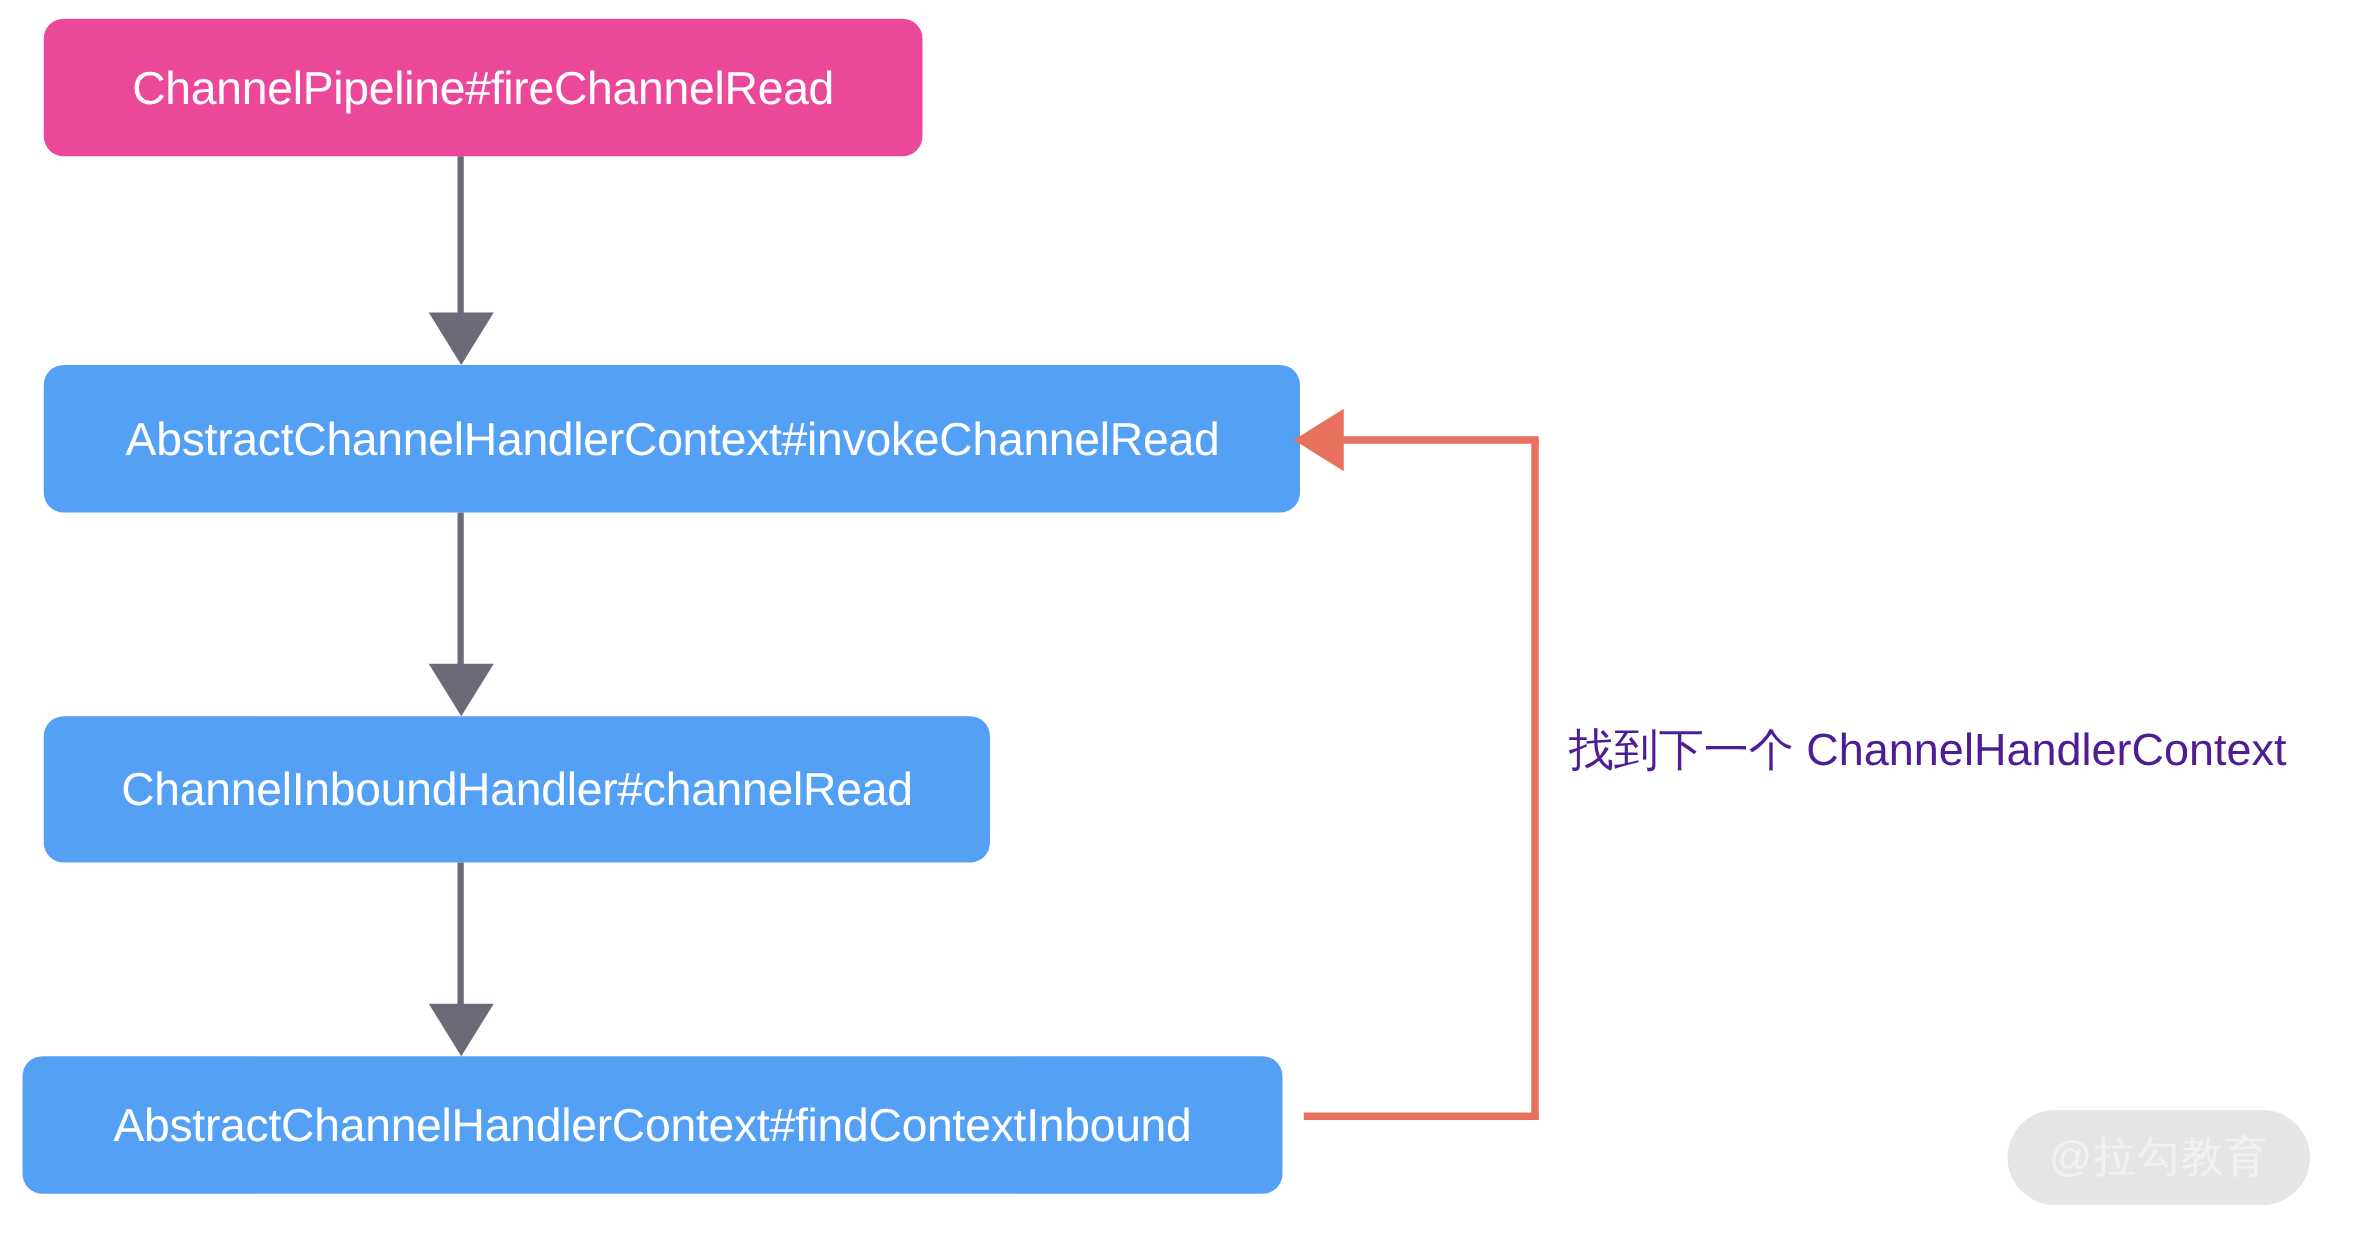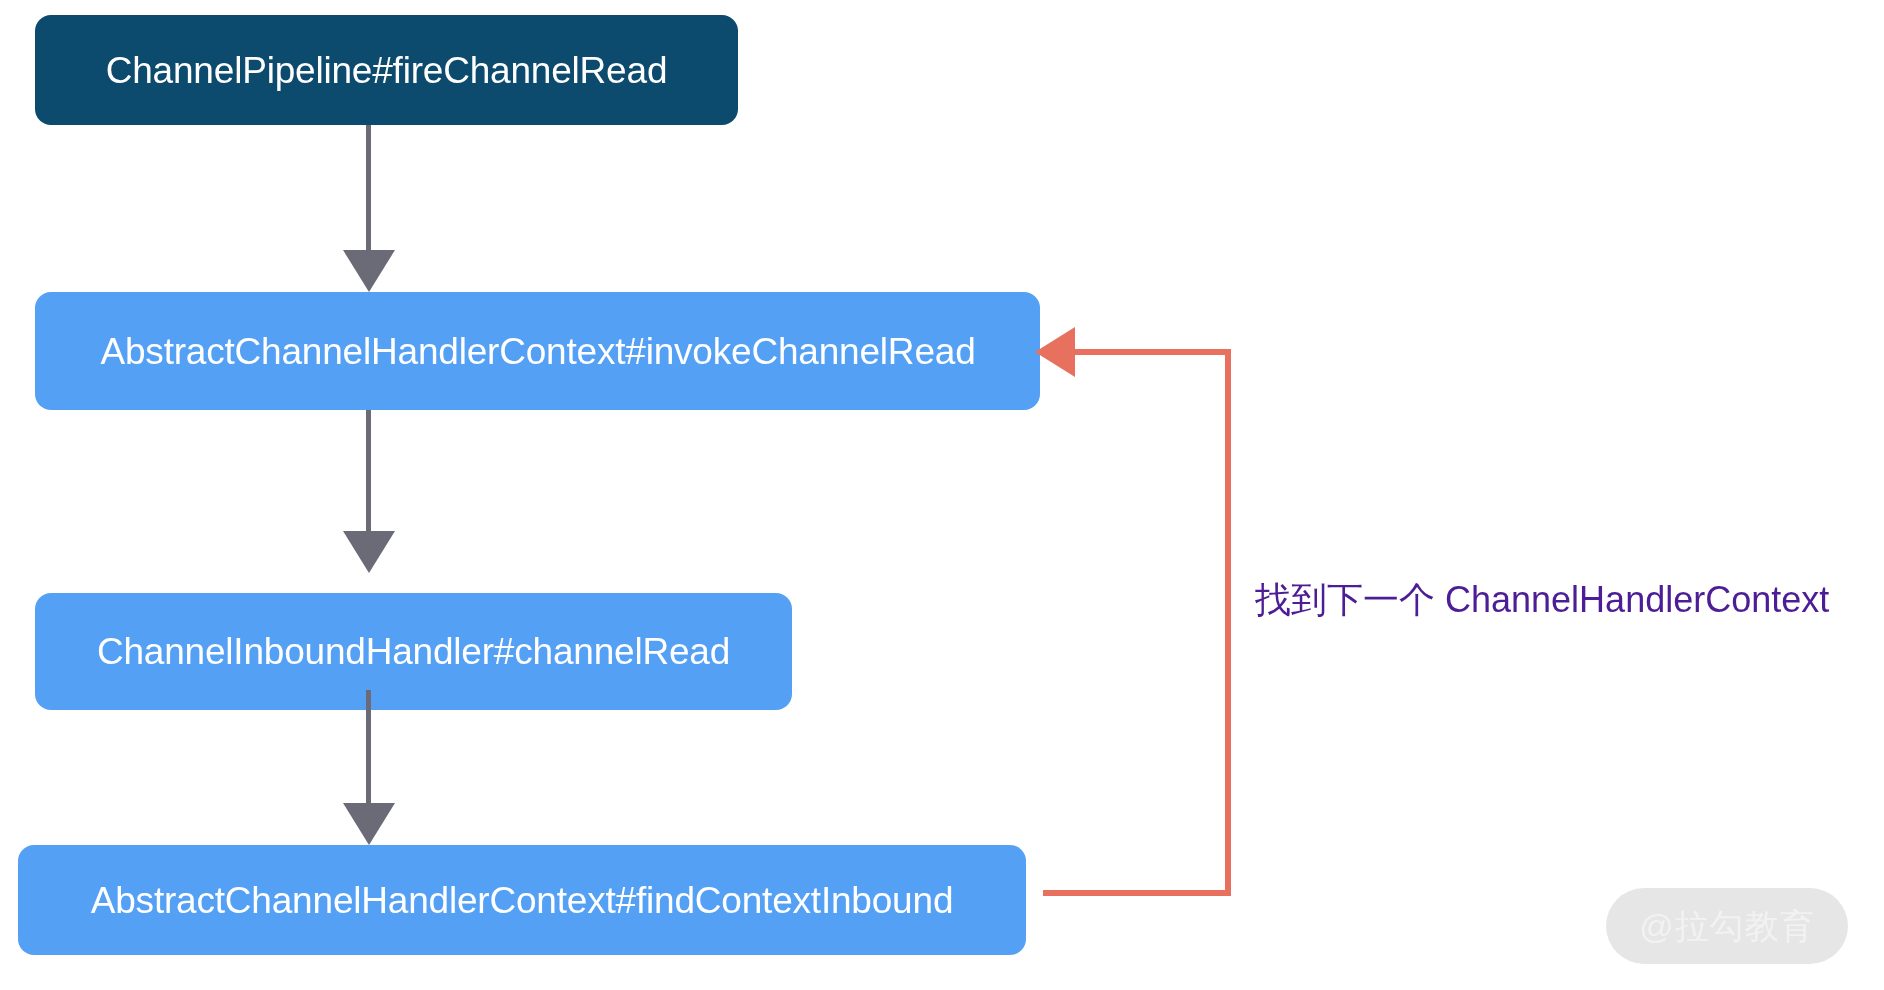--- a/index.html
+++ b/index.html
@@ -25,32 +25,32 @@
     color: #ffffff;
     font-size: 37px;
     font-weight: 400;
     letter-spacing: -0.2px;
     border-radius: 16px;
     box-sizing: border-box;
     padding: 0 40px;
     white-space: nowrap;
     line-height: 1;
   }
-  .node-orange { background: #0c4a6e; text-align: right; }
+  .node-orange { background: #ec4899; text-align: right; }
   .node-blue   { background: #54a0f5; }
 
   
   #node-fire-channel-read {
     left: 35px;  top: 15px;   width: 703px; height: 110px;
   }
   #node-invoke-channel-read {
     left: 35px;  top: 292px;  width: 1005px; height: 118px; padding-left: 41px;
   }
   #node-channel-read {
-    left: 35px;  top: 573px;  width: 757px; height: 117px; margin-top: 20px;
+    left: 35px;  top: 573px;  width: 757px; height: 117px;
   }
   #node-find-context-inbound {
     left: 18px;  top: 845px;  width: 1008px; height: 110px;
   }
 
   
   .gray-line {
     position: absolute;
     width: 5px;
     background: #6b6b78;

